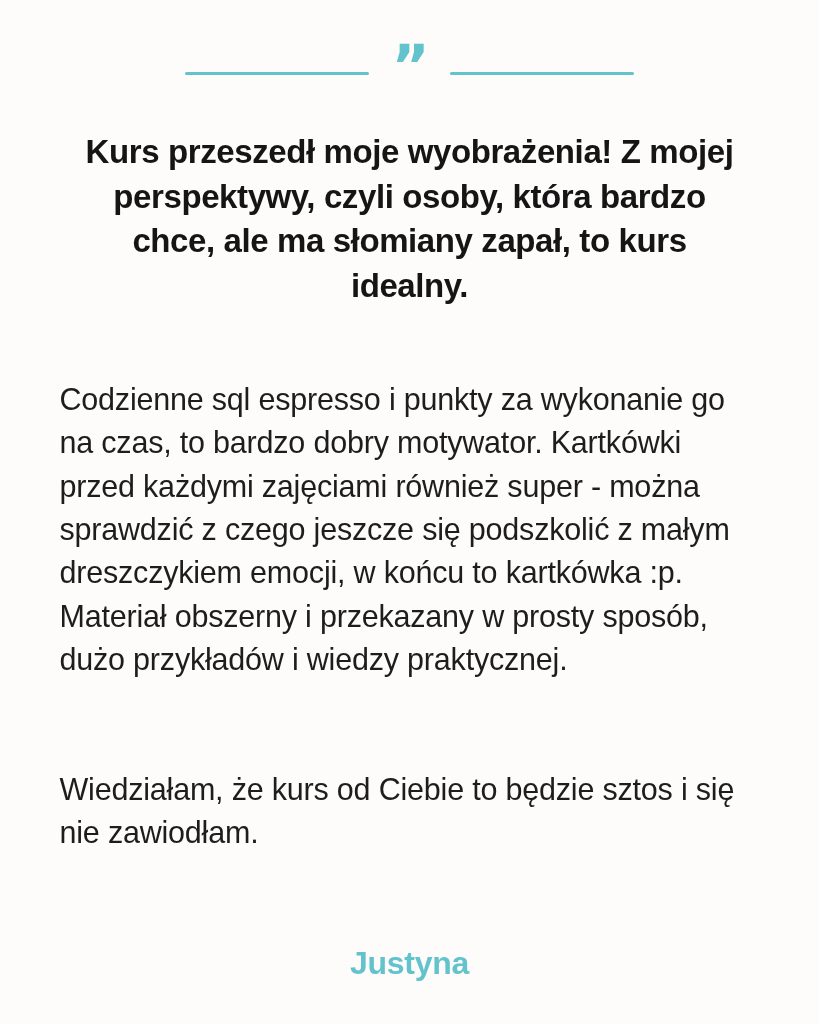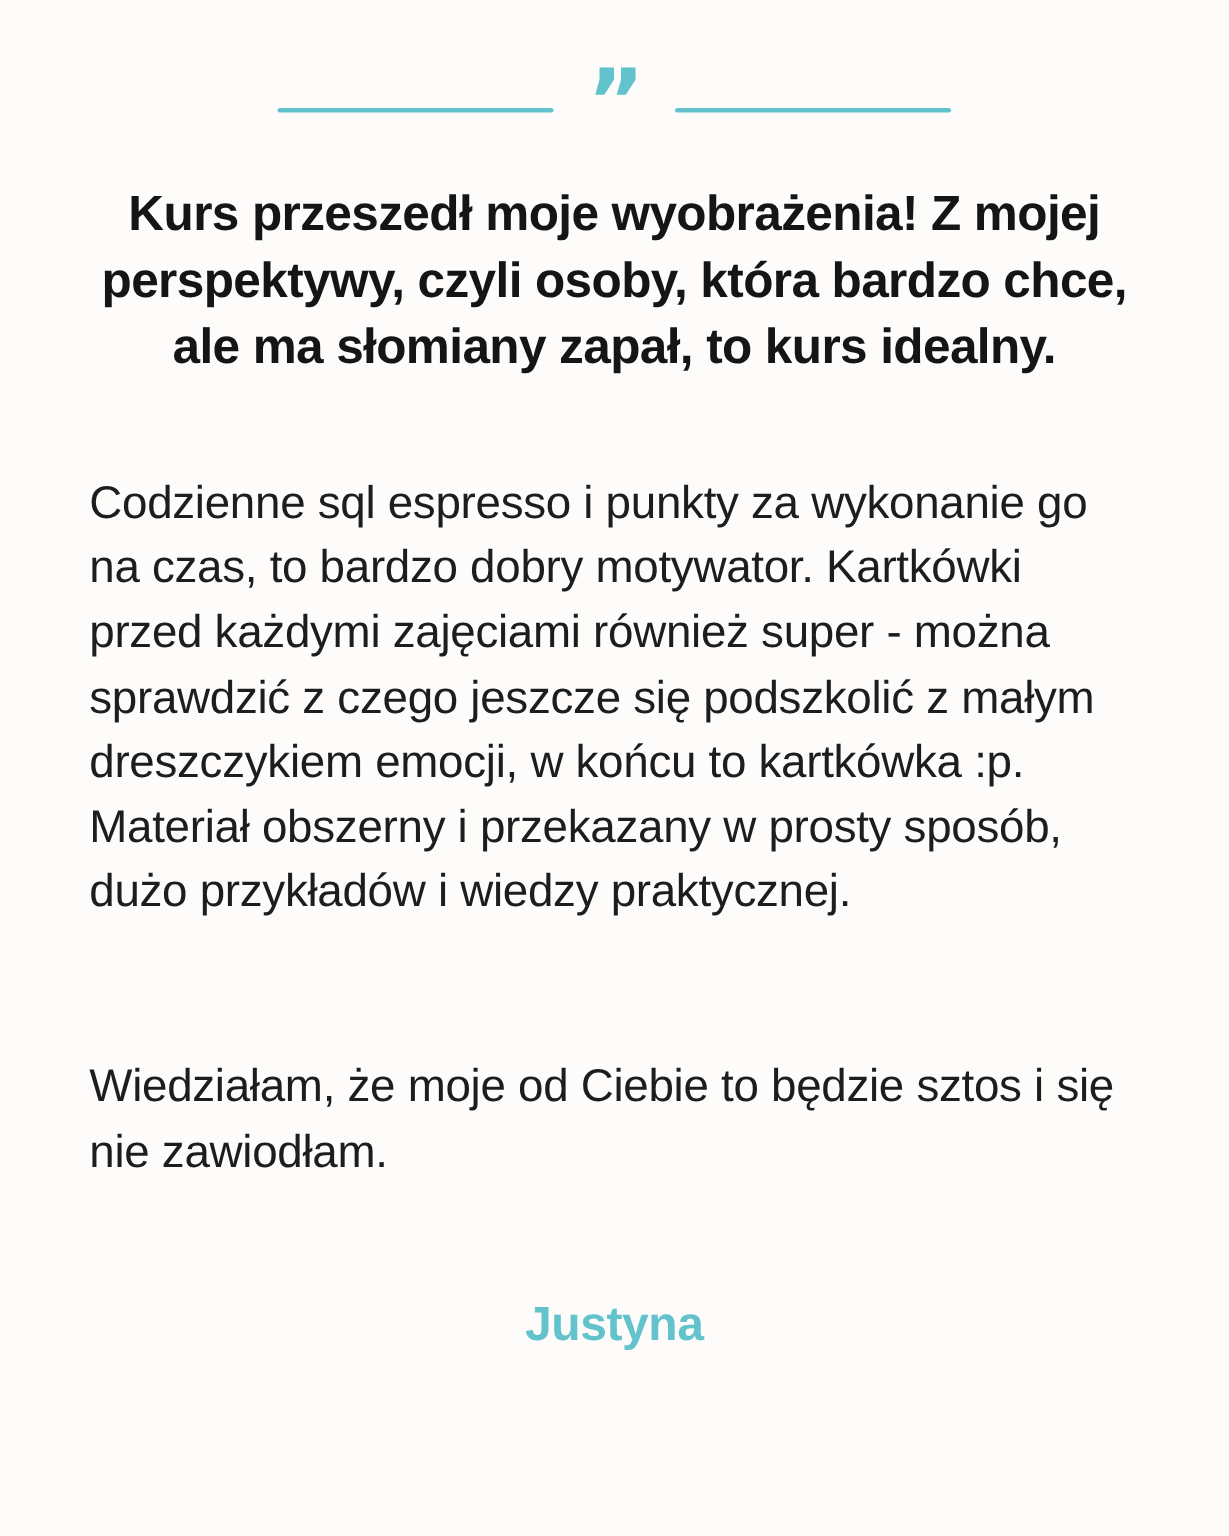--- a/index.html
+++ b/index.html
@@ -47,40 +47,40 @@
     letter-spacing: -2px;
     transform: translateY(-6px);
     font-family: "DejaVu Sans", sans-serif;
   }
   .headline {
     font-size: 33px;
     line-height: 1.35;
     font-weight: 700;
     text-align: center;
     letter-spacing: -0.4px;
-    margin: 4px;
+    margin: 14px;
     padding: 0 6px;
     color: #151515;
     max-width: 720px;
   }
   .body-block {
     margin-top: 56px;
     font-size: 30.5px;
     line-height: 1.42;
     text-align: left;
     color: #1d1d1d;
     font-weight: 400;
     max-width: 700px;
     letter-spacing: -0.2px;
   }
   .body-block.second {
     margin-top: 56px;
   }
   .signature {
-    margin-top: 44px;
+    margin-top: 60px;
     font-size: 32px;
     font-weight: 700;
     color: #63c3cd;
     text-align: center;
     letter-spacing: -0.3px;
   }
   .spacer {
     flex: 1 1 auto;
   }
 </style>
@@ -93,18 +93,18 @@
     <div class="divider-line"></div>
     <div class="quote-mark">”</div>
     <div class="divider-line"></div>
   </div>
 
   <h1 class="headline">Kurs przeszedł moje wyobrażenia!
 Z mojej perspektywy, czyli osoby, która bardzo chce, ale ma słomiany zapał, to kurs idealny.</h1>
 
   <p class="body-block first">Codzienne sql espresso i punkty za wykonanie go na czas, to bardzo dobry motywator. Kartkówki przed każdymi zajęciami również super - można sprawdzić z czego jeszcze się podszkolić z małym dreszczykiem emocji, w końcu to kartkówka :p. Materiał obszerny i przekazany w prosty sposób, dużo przykładów i wiedzy praktycznej.</p>
 
-  <p class="body-block second">Wiedziałam, że moje od Ciebie to będzie sztos i się nie zawiodłam.</p>
+  <p class="body-block second">Wiedziałam, że kurs od Ciebie to będzie sztos i się nie zawiodłam.</p>
 
   <div class="signature">Justyna</div>
 
   <div class="spacer"></div>
 </div>
 
 </body></html>

